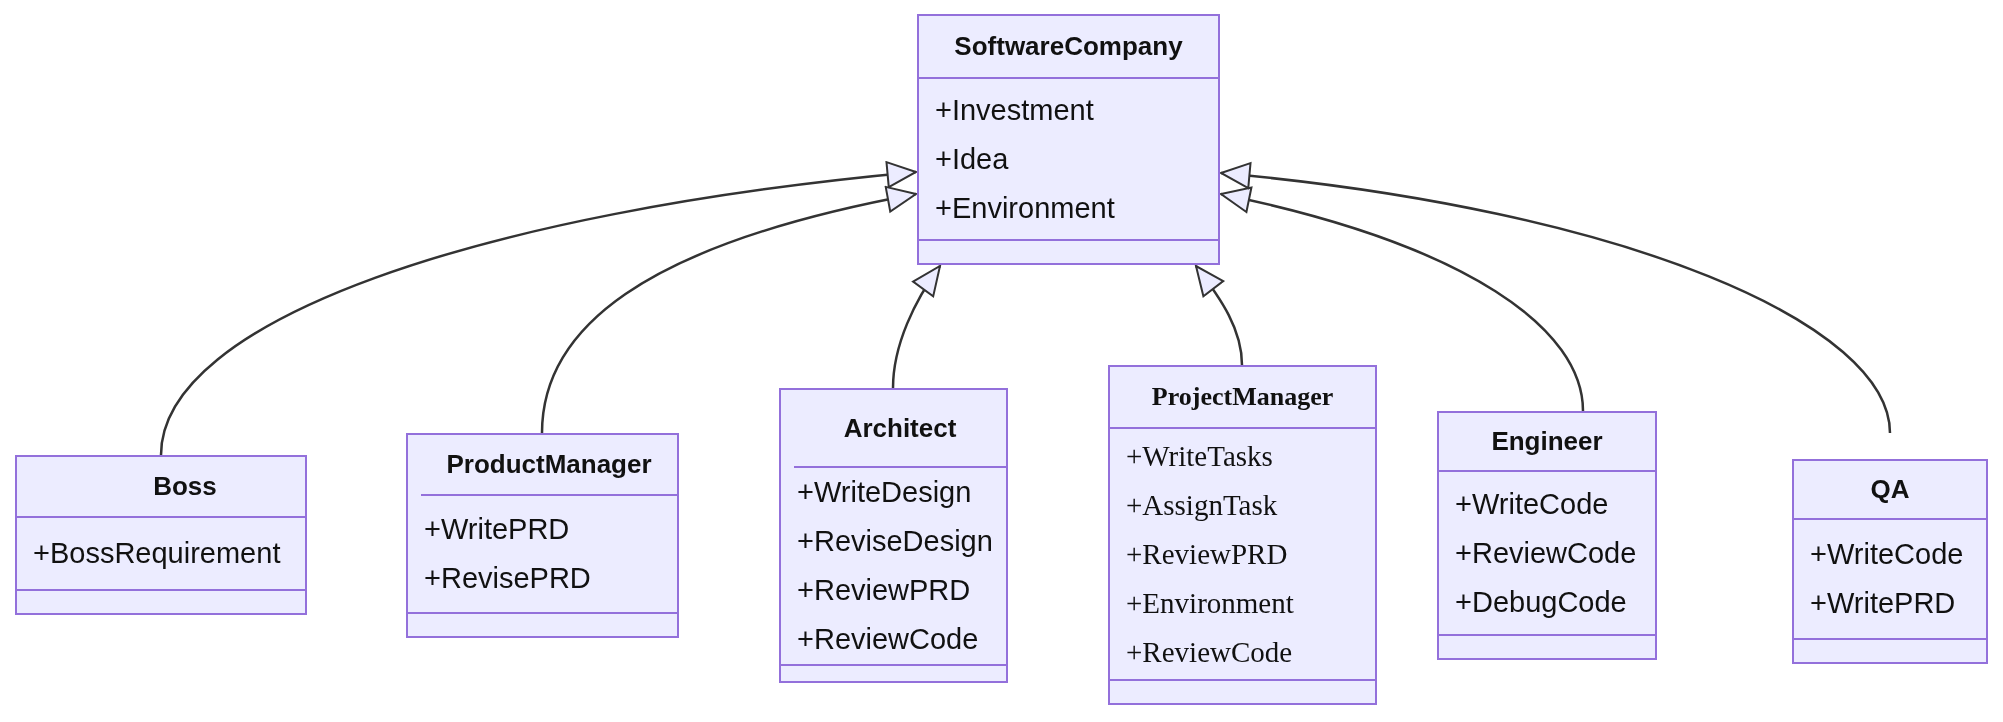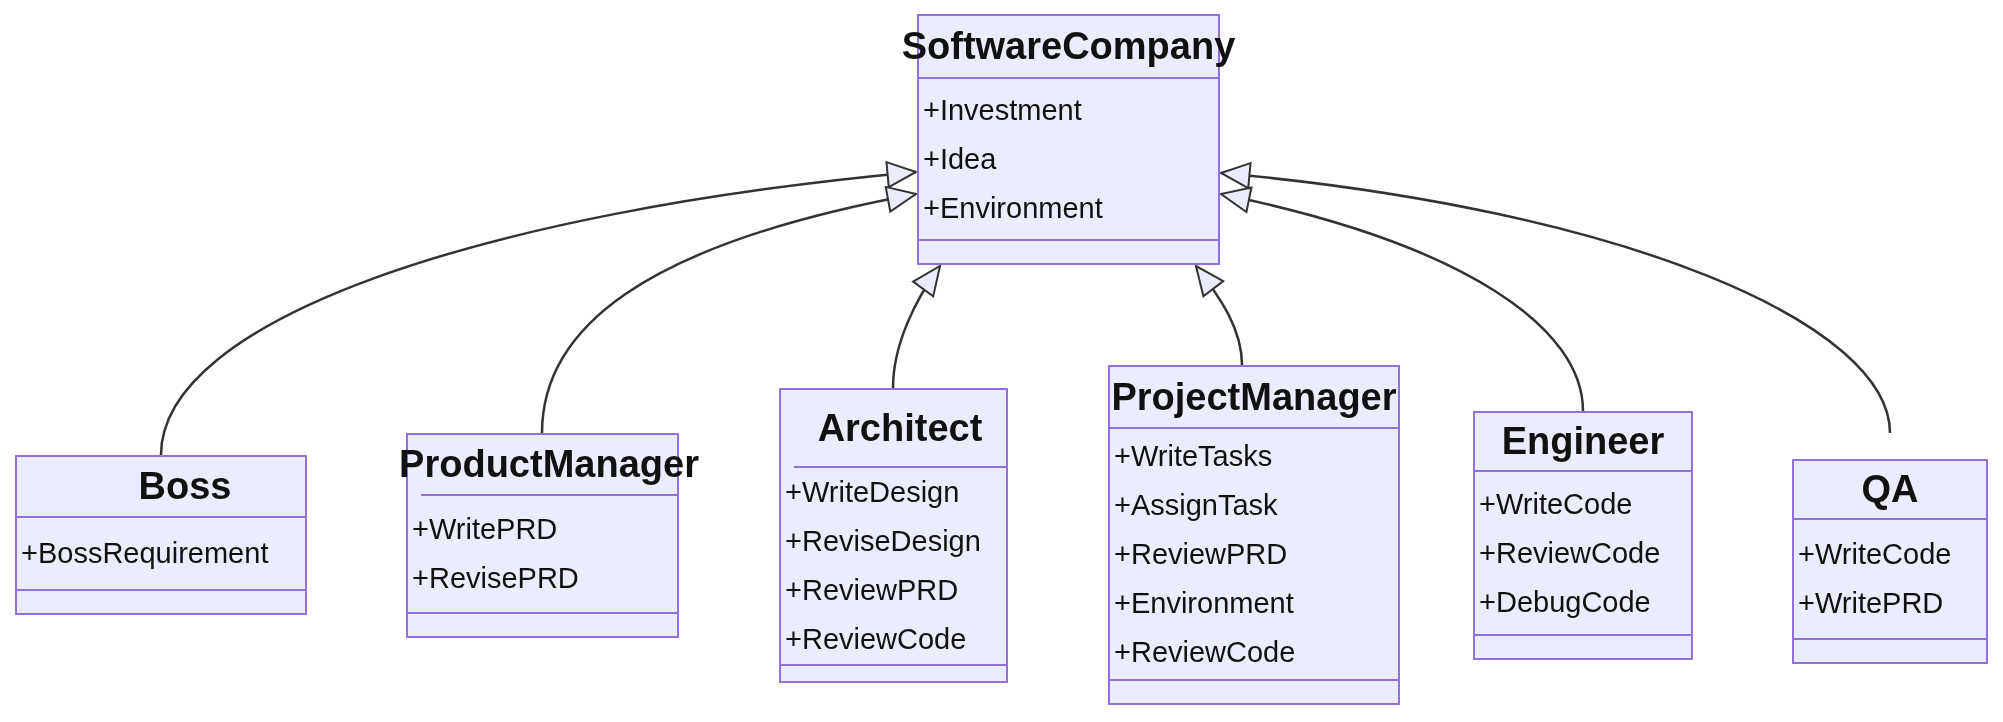--- a/index.html
+++ b/index.html
@@ -36,30 +36,30 @@
     flex-direction: column;
     color: var(--text, #111111);
   }
   .node-title {
     box-sizing: border-box;
     flex: 0 0 auto;
     display: flex;
     align-items: center;
     justify-content: center;
     font-weight: bold;
-    font-size: 38px;
+    font-size: 26px;
     border-bottom: 2px solid var(--border, #9370DB);
   }
   .node-attrs {
     box-sizing: border-box;
     flex: 1 1 auto;
     display: flex;
     flex-direction: column;
     justify-content: center;
-    padding-left: 4px;
+    padding-left: 16px;
     font-size: 29px;
     line-height: 49px;
     border-bottom: 2px solid var(--border, #9370DB);
   }
   .attr-line {
     white-space: nowrap;
   }
   .node-foot {
     box-sizing: border-box;
     flex: 0 0 22px;
@@ -112,32 +112,32 @@
       <div class="node" style="left: 779px; top: 388px; width: 229px; height: 295px;">
     <div class="node-title" style="height: 78px; margin-left: 13px;">Architect</div>
     <div class="node-attrs">
           <div class="attr-line">+WriteDesign</div>
           <div class="attr-line">+ReviseDesign</div>
           <div class="attr-line">+ReviewPRD</div>
           <div class="attr-line">+ReviewCode</div>
         </div>
     <div class="node-foot"></div>
   </div>
-      <div class="node" style="left: 1108px; top: 365px; width: 292px; height: 340px;">
+      <div class="node" style="left: 1108px; top: 365px; width: 269px; height: 340px; font-family: Liberation Serif, serif;">
     <div class="node-title" style="height: 62px;">ProjectManager</div>
     <div class="node-attrs">
           <div class="attr-line">+WriteTasks</div>
           <div class="attr-line">+AssignTask</div>
           <div class="attr-line">+ReviewPRD</div>
           <div class="attr-line">+Environment</div>
           <div class="attr-line">+ReviewCode</div>
         </div>
     <div class="node-foot"></div>
   </div>
-      <div class="node" style="left: 1473px; top: 411px; width: 220px; height: 249px;">
+      <div class="node" style="left: 1437px; top: 411px; width: 220px; height: 249px;">
     <div class="node-title" style="height: 59px;">Engineer</div>
     <div class="node-attrs">
           <div class="attr-line">+WriteCode</div>
           <div class="attr-line">+ReviewCode</div>
           <div class="attr-line">+DebugCode</div>
         </div>
     <div class="node-foot"></div>
   </div>
       <div class="node" style="left: 1792px; top: 459px; width: 196px; height: 205px;">
     <div class="node-title" style="height: 59px;">QA</div>

